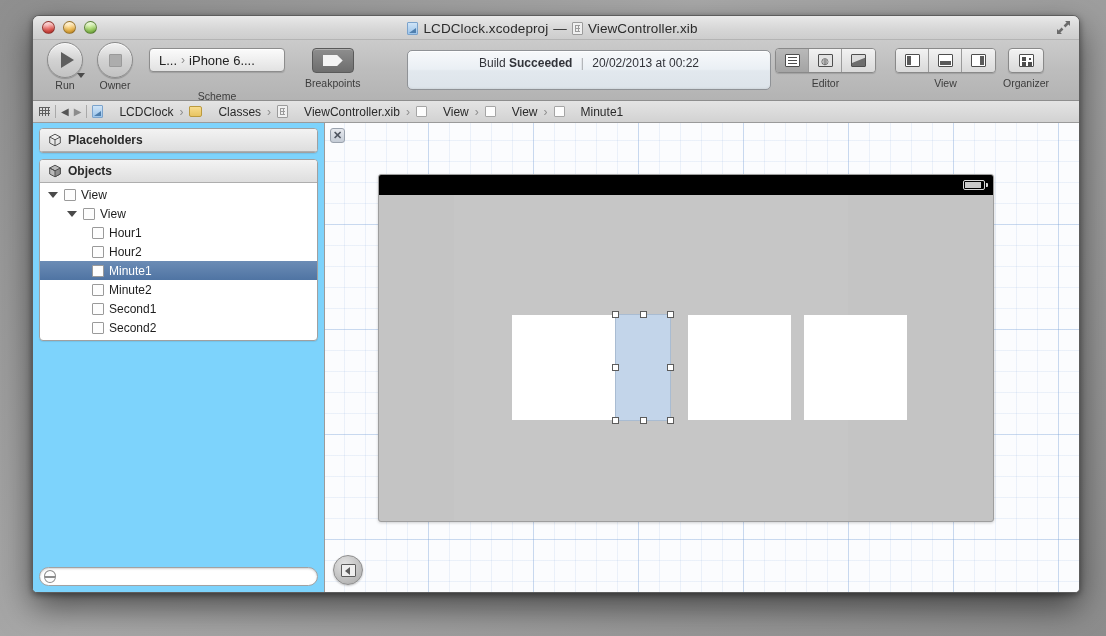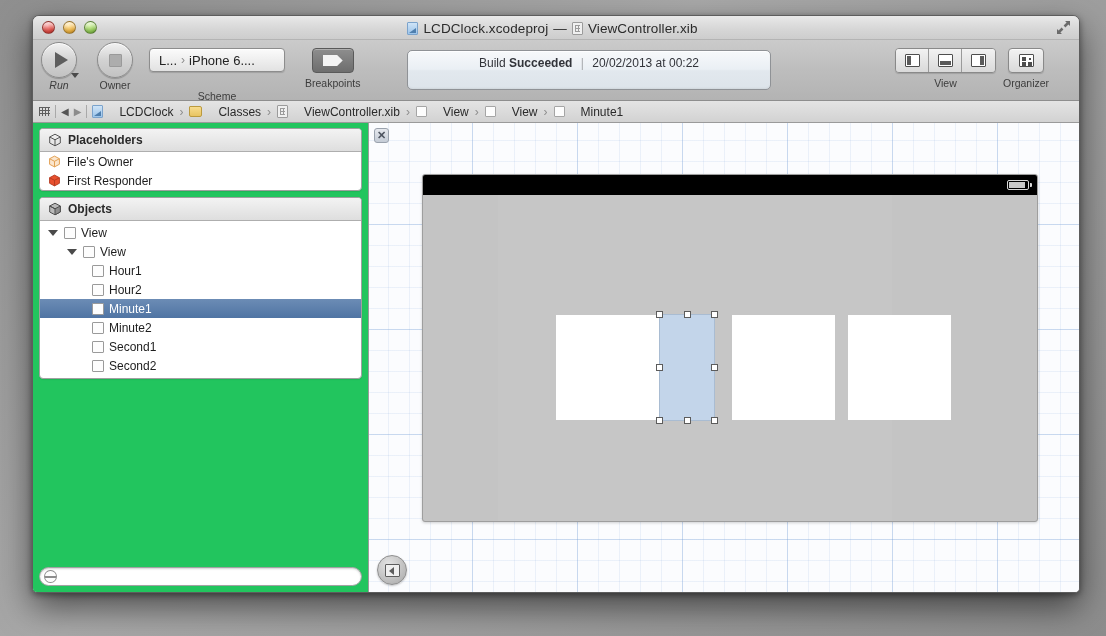--- a/index.html
+++ b/index.html
@@ -206,22 +206,22 @@
   .mini-xib::after { content:""; position:absolute; inset:2px; background:
       repeating-linear-gradient(to right,#9b9b9b 0 1px, transparent 1px 3px),
       repeating-linear-gradient(to bottom,#9b9b9b 0 1px, transparent 1px 3px); }
   .mini-view { width: 11px; height: 11px; background: #fdfdfd; border: 1px solid #a5a5a5; border-radius: 1px; }
 
   
   .body { flex: 1 1 auto; display: flex; min-height: 0; }
 
   
   .navigator {
-    width: 336px; flex: 0 0 auto;
-    background: #22c55e;
+    width: 292px; flex: 0 0 auto;
+    background: #7dd3fc;
     border-right: 1px solid #9b9b9b;
     display: flex; flex-direction: column;
     padding: 5px 6px 0 6px;
   }
   .panel {
     border: 1px solid #a0a0a0;
     border-radius: 4px;
     background: #fff;
     overflow: hidden;
     box-shadow: 0 1px 1px rgba(0,0,0,.08);
@@ -370,21 +370,21 @@
     <div class="fullscreen-btn">
       <svg width="15" height="15" viewBox="0 0 15 15">
         <path d="M14 1 L14 6 L12.4 4.4 L9.4 7.4 L7.6 5.6 L10.6 2.6 L9 1 Z" fill="#6b6b6b"></path>
         <path d="M1 14 L1 9 L2.6 10.6 L5.6 7.6 L7.4 9.4 L4.4 12.4 L6 14 Z" fill="#6b6b6b"></path>
       </svg>
     </div>
   </div>
 
   <div class="toolbar">
 
-    <div class="tgroup" style="left:8px;font-style:italic;">
+    <div class="tgroup" style="left:14px;">
       <div class="round-btn">
         <div class="tri-play"></div>
         <div class="run-caret"></div>
       </div>
       <div class="tlabel">Run</div>
     </div>
 
     <div class="tgroup" style="left:64px;">
       <div class="round-btn">
         <div class="sq-stop"></div>
@@ -410,20 +410,34 @@
 
     <div class="status-box">
       <div class="status-line">
         <span>Build</span>
         <b>Succeeded</b>
         <span class="sep">|</span>
         <span>20/02/2013 at 00:22</span>
       </div>
     </div>
 
+    <div class="tgroup" style="left:742px; top:8px;">
+      <div class="seg">
+        <div class="on">
+          <span class="icon-box lines"></span>
+        </div>
+        <div>
+          <span class="icon-box tux"></span>
+        </div>
+        <div>
+          <span class="icon-box ver"></span>
+        </div>
+      </div>
+      <div class="tlabel" style="margin-top:4px;">Editor</div>
+    </div>
 
     <div class="tgroup" style="left:862px; top:8px;">
       <div class="seg">
         <div>
           <span class="icon-box pane-l"></span>
         </div>
         <div>
           <span class="icon-box pane-b"></span>
         </div>
         <div>
@@ -491,40 +505,20 @@
       <div class="panel">
         <div class="panel-head">
           <span class="cube">
             <svg width="14" height="14" viewBox="0 0 14 14">
               <path d="M7 1.2 L12.3 4 L12.3 10 L7 12.8 L1.7 10 L1.7 4 Z" fill="none" stroke="#555" stroke-width="1"></path>
               <path d="M1.7 4 L7 6.8 L12.3 4 M7 6.8 L7 12.8" fill="none" stroke="#555" stroke-width="1"></path>
             </svg>
           </span>
           <span>Placeholders</span>
         </div>
-        <div>
-          <div class="row">
-            <span class="cube">
-              <svg width="13" height="13" viewBox="0 0 14 14">
-                <path d="M7 1.2 L12.3 4 L12.3 10 L7 12.8 L1.7 10 L1.7 4 Z" fill="#fbe6cd" stroke="#e09a4a" stroke-width="1"></path>
-                <path d="M1.7 4 L7 6.8 L12.3 4 M7 6.8 L7 12.8" fill="none" stroke="#e09a4a" stroke-width="1"></path>
-              </svg>
-            </span>
-            <span>File's Owner</span>
-          </div>
-          <div class="row">
-            <span class="cube">
-              <svg width="13" height="13" viewBox="0 0 14 14">
-                <path d="M7 1.2 L12.3 4 L12.3 10 L7 12.8 L1.7 10 L1.7 4 Z" fill="#e8502e" stroke="#b33a20" stroke-width="1"></path>
-                <path d="M1.7 4 L7 6.8 L12.3 4 M7 6.8 L7 12.8" fill="none" stroke="#b33a20" stroke-width="1"></path>
-              </svg>
-            </span>
-            <span>First Responder</span>
-          </div>
-        </div>
       </div>
 
       <div class="panel">
         <div class="panel-head">
           <span class="cube">
             <svg width="14" height="14" viewBox="0 0 14 14">
               <path d="M7 1.2 L12.3 4 L12.3 10 L7 12.8 L1.7 10 L1.7 4 Z" fill="#b9b9b9" stroke="#4f4f4f" stroke-width="1"></path>
               <path d="M1.7 4 L7 6.8 L12.3 4 L12.3 10 L7 12.8 L7 6.8 Z" fill="#8e8e8e" stroke="#4f4f4f" stroke-width="1"></path>
             </svg>
           </span>

